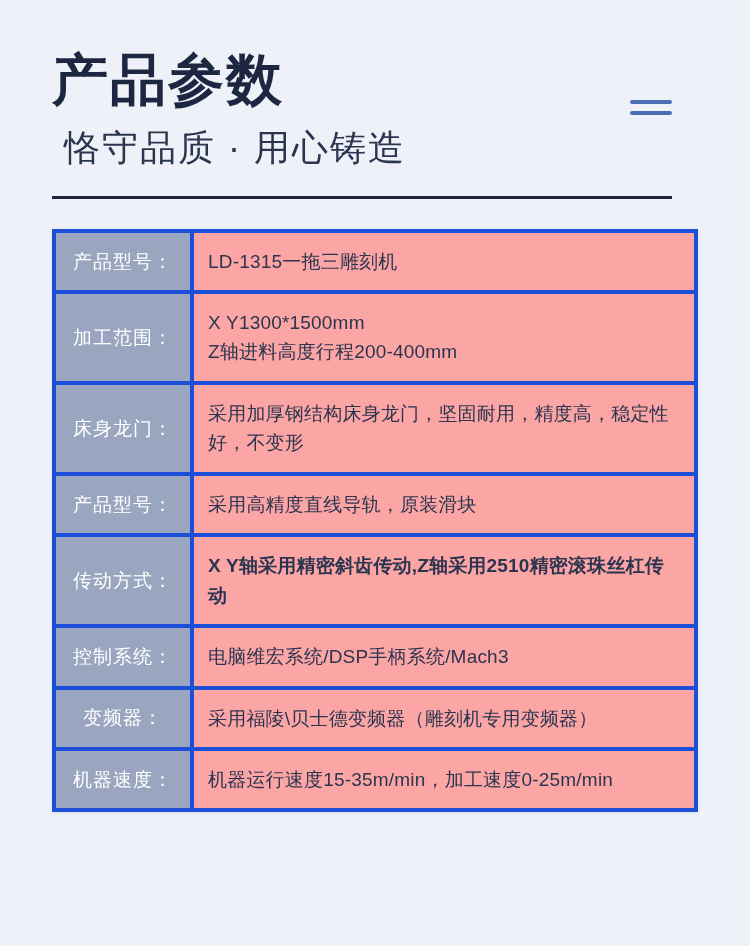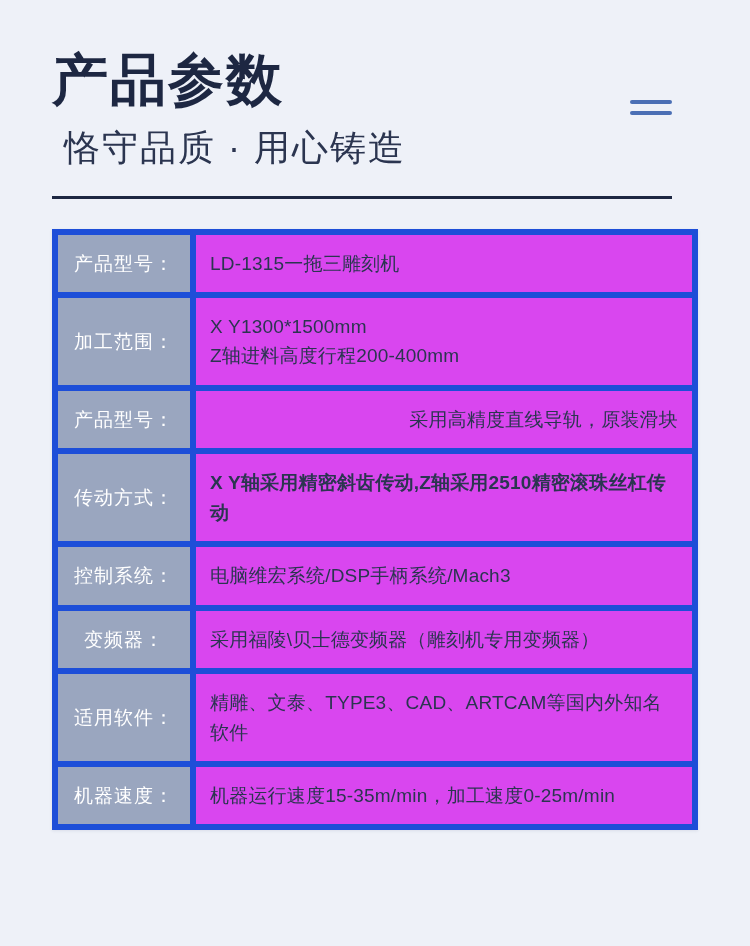--- a/index.html
+++ b/index.html
@@ -67,34 +67,34 @@
   .spec-table {
     margin-top: 30px;
     width: 646px;
     border-collapse: collapse;
     table-layout: fixed;
     background: #ffffff;
     box-shadow: 0 1px 3px rgba(40,60,110,0.10);
   }
   .spec-table col.label-col { width: 138px; }
   .spec-table td {
-    border: 6px solid #1d4ed8;
+    border: 4px solid #1d4ed8;
     vertical-align: middle;
   }
   .spec-table td.label {
     background: #9aa6bf;
     color: #ffffff;
     font-size: 19px;
     text-align: center;
     letter-spacing: 1px;
     padding: 14px 4px;
     line-height: 1.45;
   }
   .spec-table td.value {
-    background: #d946ef;
+    background: #fca5a5;
     color: #2b3550;
     font-size: 19px;
     padding: 14px 14px;
     line-height: 1.55;
     letter-spacing: 0.2px;
   }
 </style>
 </head>
 <body>
 
@@ -119,39 +119,39 @@
       <tr>
         <td class="label">产品型号：</td>
         <td class="value" style="white-space: pre-line;">LD-1315一拖三雕刻机</td>
       </tr>
       <tr>
         <td class="label">加工范围：</td>
         <td class="value" style="white-space: pre-line; margin-left: 32px;">X Y1300*1500mm
 Z轴进料高度行程200-400mm</td>
       </tr>
       <tr>
+        <td class="label">床身龙门：</td>
+        <td class="value" style="white-space: pre-line;">采用加厚钢结构床身龙门，坚固耐用，精度高，稳定性好，不变形</td>
+      </tr>
+      <tr>
         <td class="label">产品型号：</td>
-        <td class="value" style="white-space: pre-line; text-align: right;">采用高精度直线导轨，原装滑块</td>
+        <td class="value" style="white-space: pre-line;">采用高精度直线导轨，原装滑块</td>
       </tr>
       <tr>
         <td class="label">传动方式：</td>
         <td class="value" style="white-space: pre-line; font-weight: bold;">X Y轴采用精密斜齿传动,Z轴采用2510精密滚珠丝杠传动</td>
       </tr>
       <tr>
         <td class="label">控制系统：</td>
         <td class="value" style="white-space: pre-line;">电脑维宏系统/DSP手柄系统/Mach3</td>
       </tr>
       <tr>
         <td class="label">变频器：</td>
         <td class="value" style="white-space: pre-line;">采用福陵\贝士德变频器（雕刻机专用变频器）</td>
       </tr>
       <tr>
-        <td class="label">适用软件：</td>
-        <td class="value" style="white-space: pre-line;">精雕、文泰、TYPE3、CAD、ARTCAM等国内外知名软件</td>
-      </tr>
-      <tr>
         <td class="label">机器速度：</td>
         <td class="value" style="white-space: pre-line;">机器运行速度15-35m/min，加工速度0-25m/min</td>
       </tr>
     </tbody>
   </table>
 
 </div>
 
 </body></html>

